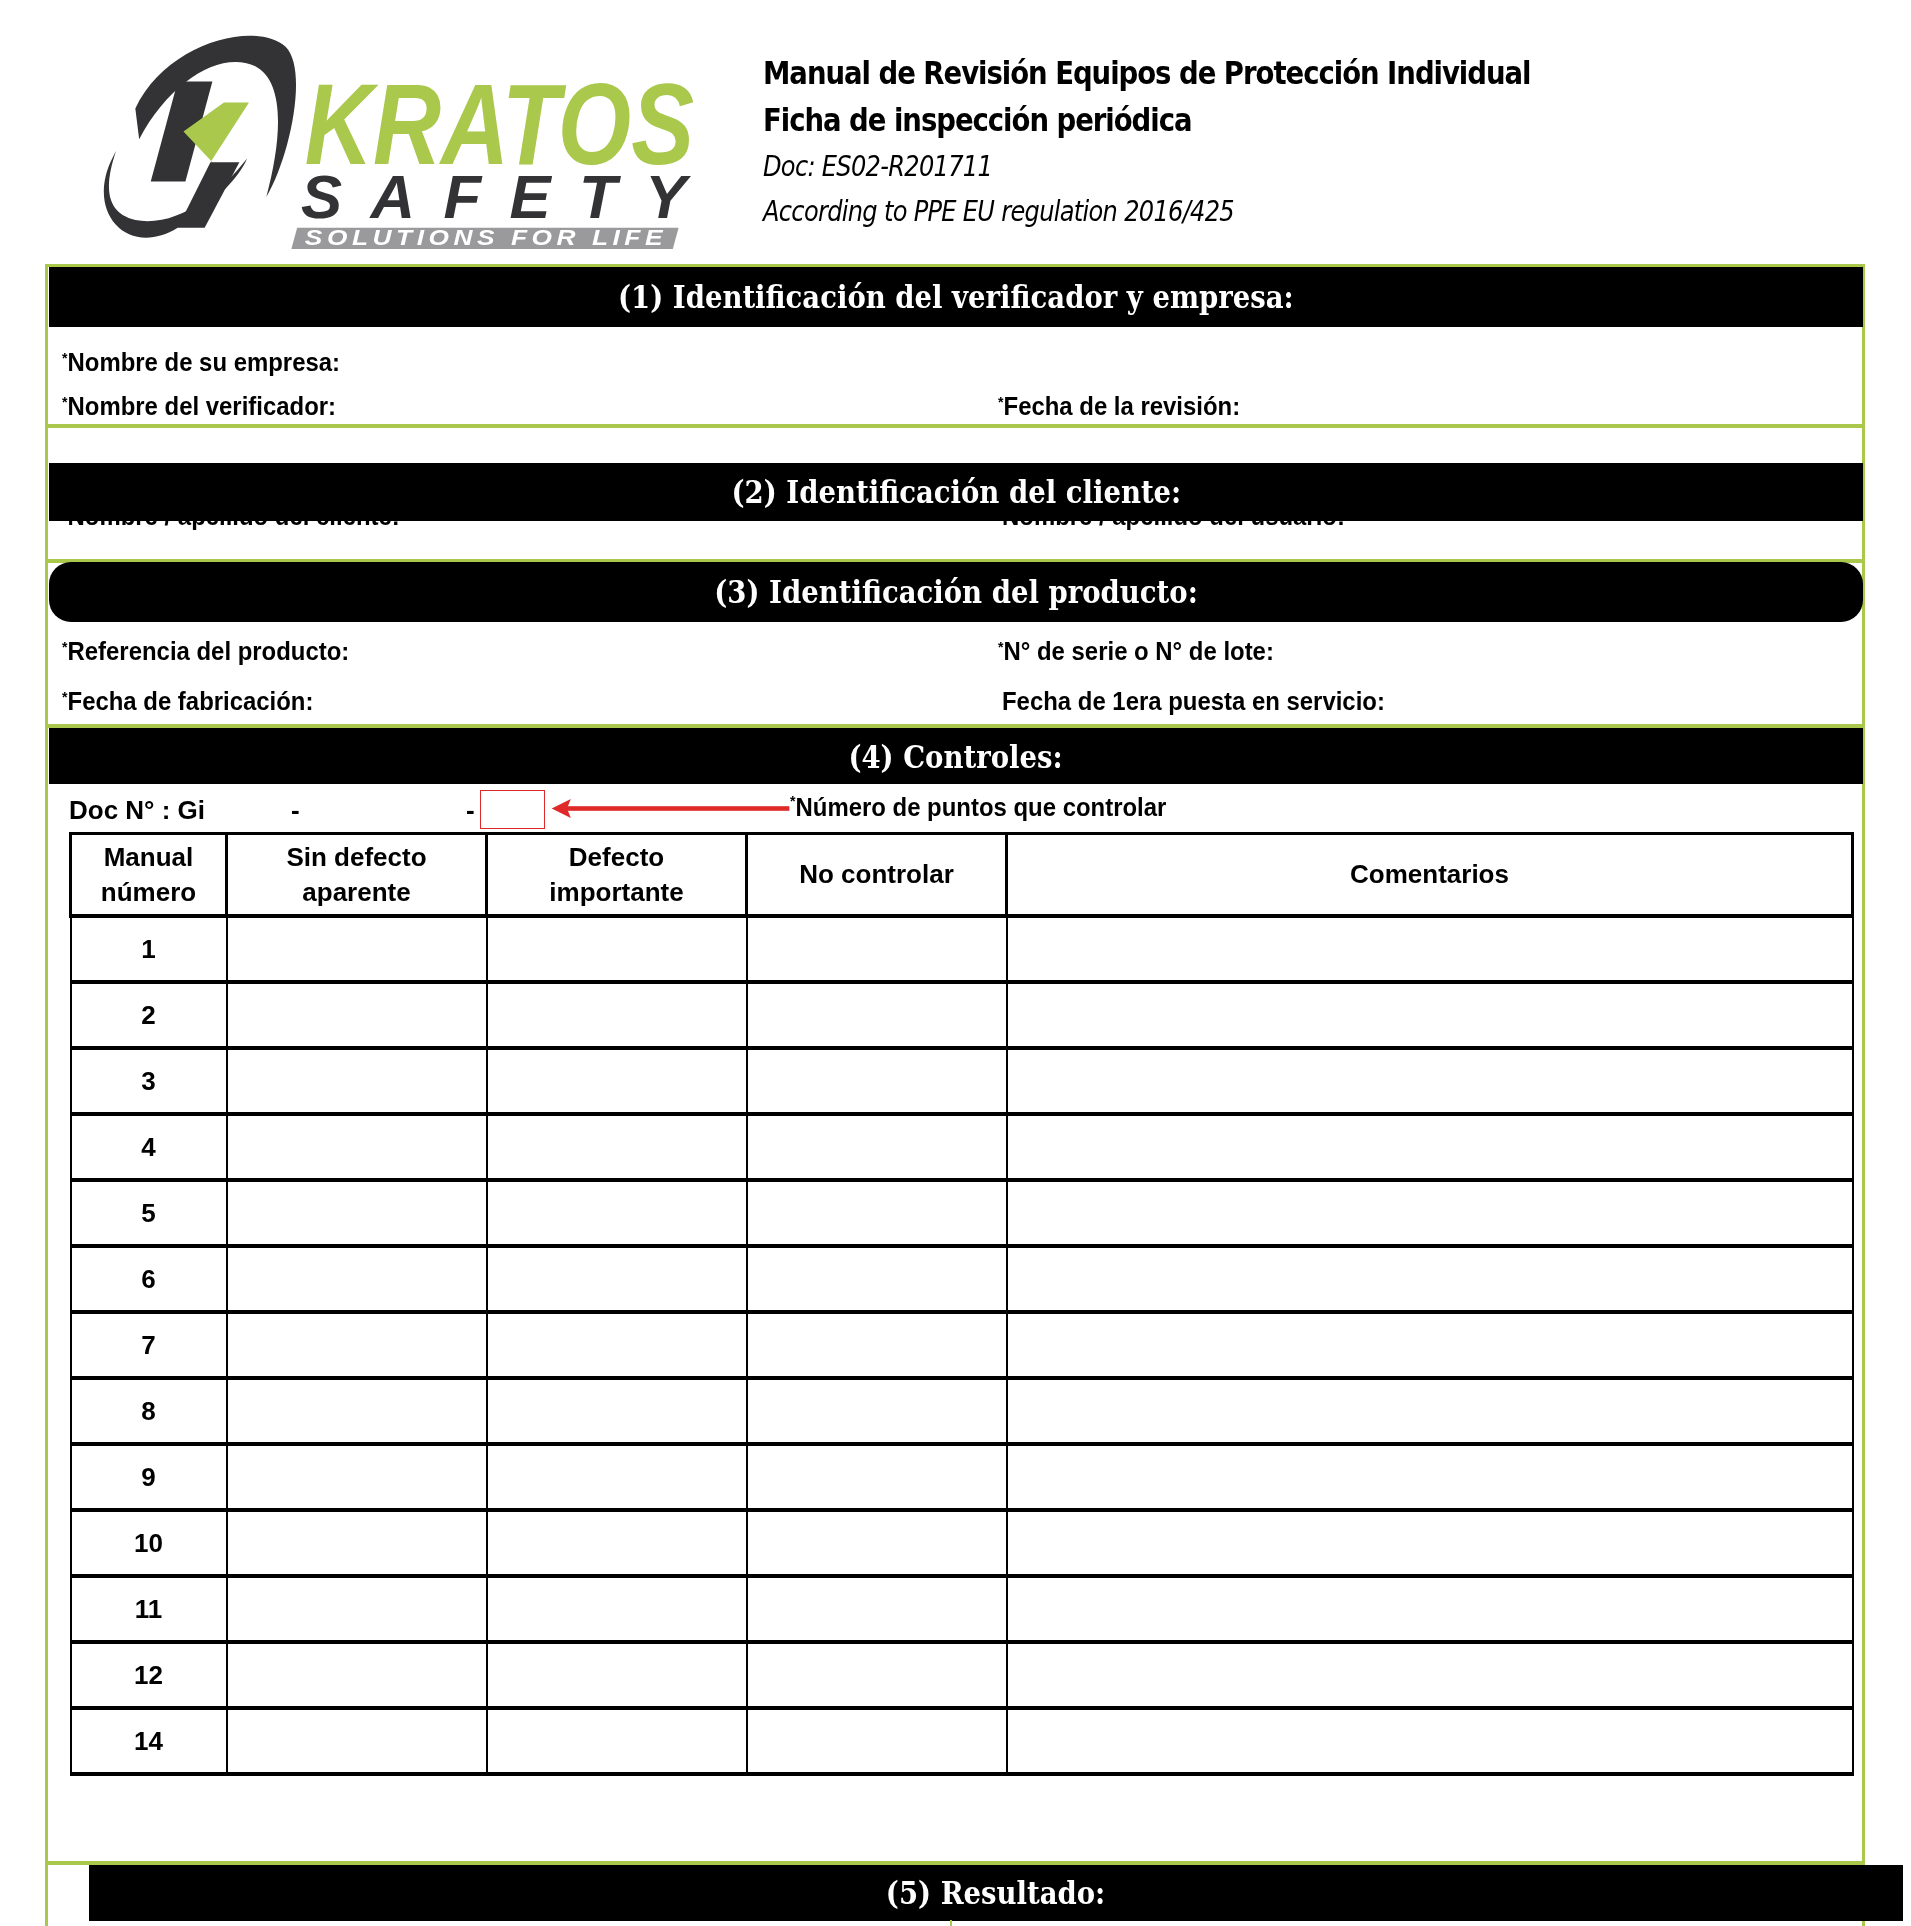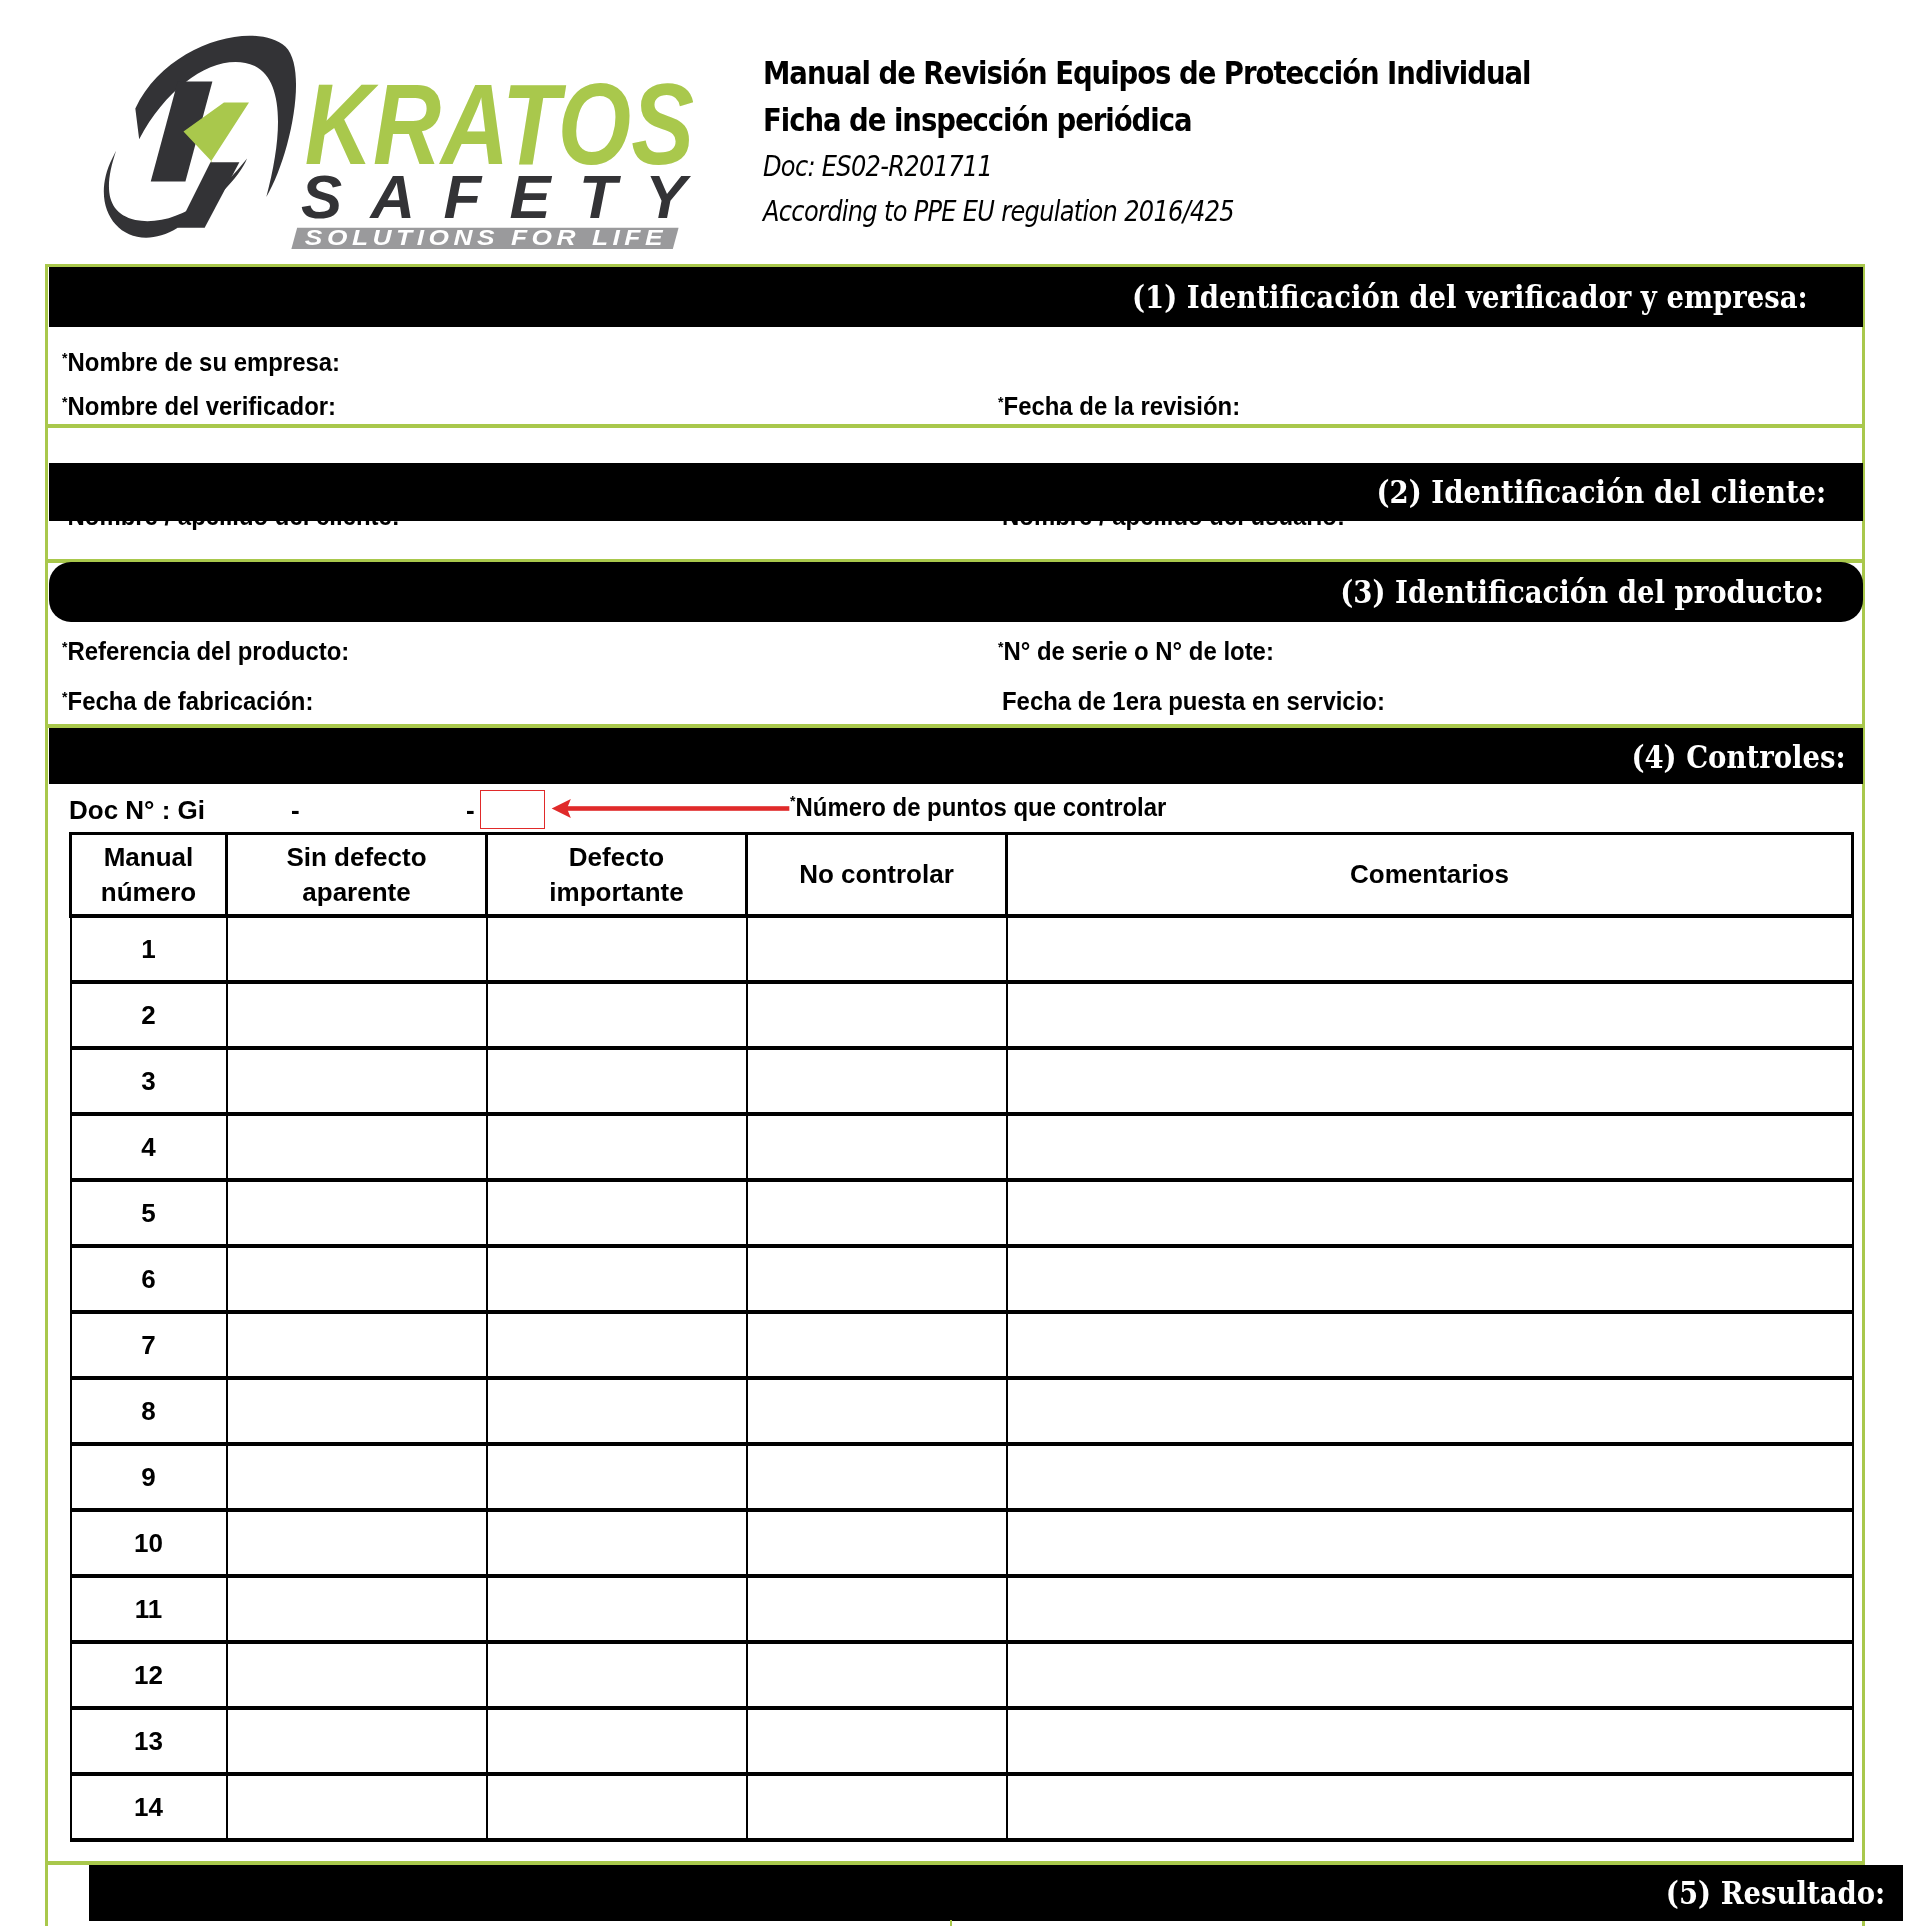--- a/index.html
+++ b/index.html
@@ -7,21 +7,21 @@
          font-family:"Liberation Sans", sans-serif; color:#000; }
   .abs { position:absolute; }
   
   .logo { left:39px; top:11.6px; width:655px; height:239px; }
   .hdr-text { left:763px; top:50px; font-family:"DejaVu Sans", sans-serif; color:#000; }
   .hdr-title { font-size:32px; font-weight:bold; line-height:47px; letter-spacing:-1.2px; transform:scaleX(0.86); transform-origin:left; white-space:nowrap; }
   .hdr-italic { font-size:28px; font-style:italic; line-height:45px; letter-spacing:-0.8px; transform:scaleX(0.86); transform-origin:left; white-space:nowrap; }
 
   
   .frame { left:45px; top:264px; width:1820px; height:2410px; box-sizing:border-box; border:3.1px solid #A9C84C; }
-  .sec-bar { left:49px; width:1814px; background:#000; color:#fff; text-align:right;
+  .sec-bar { left:49px; width:1814px; background:#000; color:#fff; text-align:center;
              font-family:"DejaVu Serif", serif; font-weight:bold; font-size:32px; }
   .sec-bar span { display:inline-block; transform:scaleX(0.86); }
   .gline { left:45px; width:1820px; height:3.9px; background:#A9C84C; }
   .lbl { font-size:26px; font-weight:bold; white-space:nowrap; transform:scaleX(0.92); transform-origin:left; }
   .lbl sup { font-size:15.4px; vertical-align:top; position:relative; top:1.5px; }
 
   
   .doc-line { left:69px; top:795px; font-size:26px; font-weight:bold; white-space:nowrap; }
   .red-box { left:480px; top:790px; width:65px; height:39px; box-sizing:border-box; border:1.9px solid #E02A2A; }
   .red-arrow { left:551px; top:797px; width:239px; height:23px; }
@@ -200,27 +200,20 @@
         <td></td>
       </tr>
       <tr class="row">
         <td class="num">12</td>
         <td></td>
         <td></td>
         <td></td>
         <td></td>
       </tr>
       <tr class="row">
-        <td class="num">13</td>
-        <td></td>
-        <td></td>
-        <td></td>
-        <td></td>
-      </tr>
-      <tr class="row">
         <td class="num">14</td>
         <td></td>
         <td></td>
         <td></td>
         <td></td>
       </tr>
     </tbody>
 </table>
 
 <div class="abs gline" style="top:1861px;"></div>

